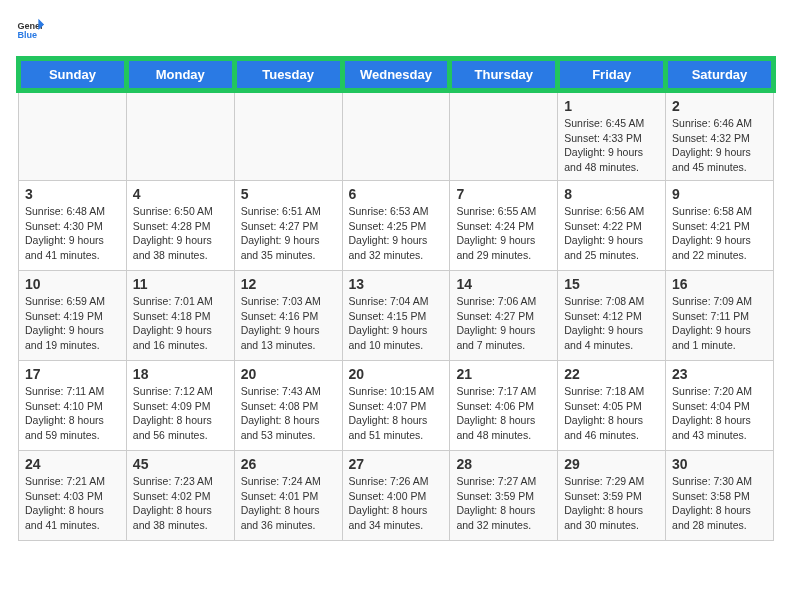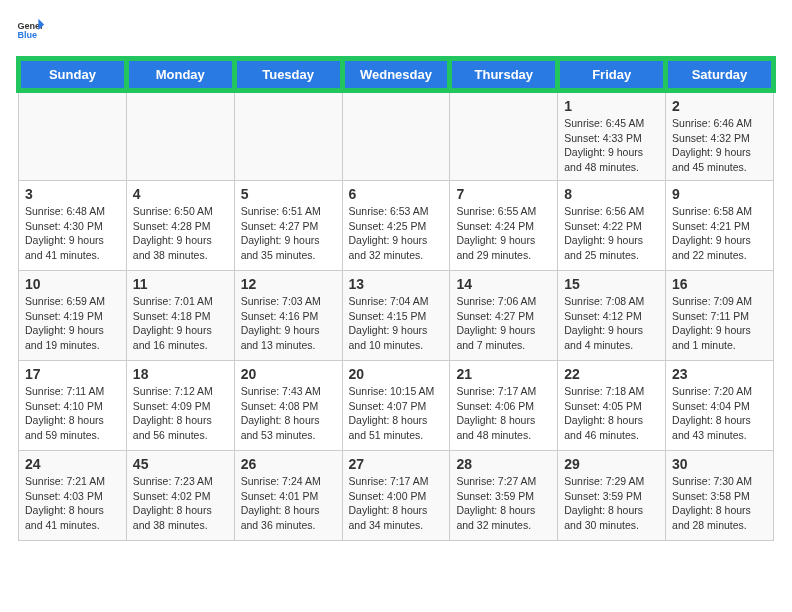--- a/index.html
+++ b/index.html
@@ -301,21 +301,21 @@
         </td>
         <td>
           <span class="day-num">26</span>
           <div class="day-info">Sunrise: 7:24 AM
 Sunset: 4:01 PM
 Daylight: 8 hours
 and 36 minutes.</div>
         </td>
         <td>
           <span class="day-num">27</span>
-          <div class="day-info">Sunrise: 7:17 AM
+          <div class="day-info">Sunrise: 7:26 AM
 Sunset: 4:00 PM
 Daylight: 8 hours
 and 34 minutes.</div>
         </td>
         <td>
           <span class="day-num">28</span>
           <div class="day-info">Sunrise: 7:27 AM
 Sunset: 3:59 PM
 Daylight: 8 hours
 and 32 minutes.</div>

